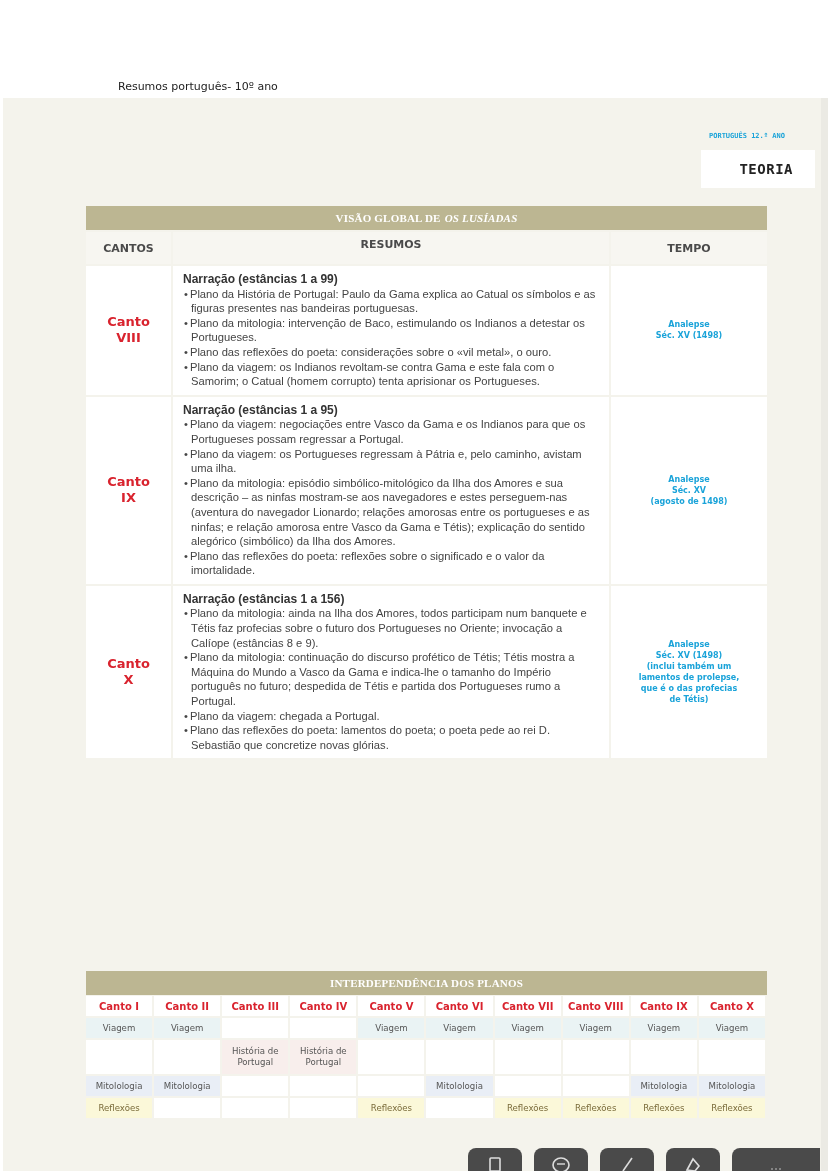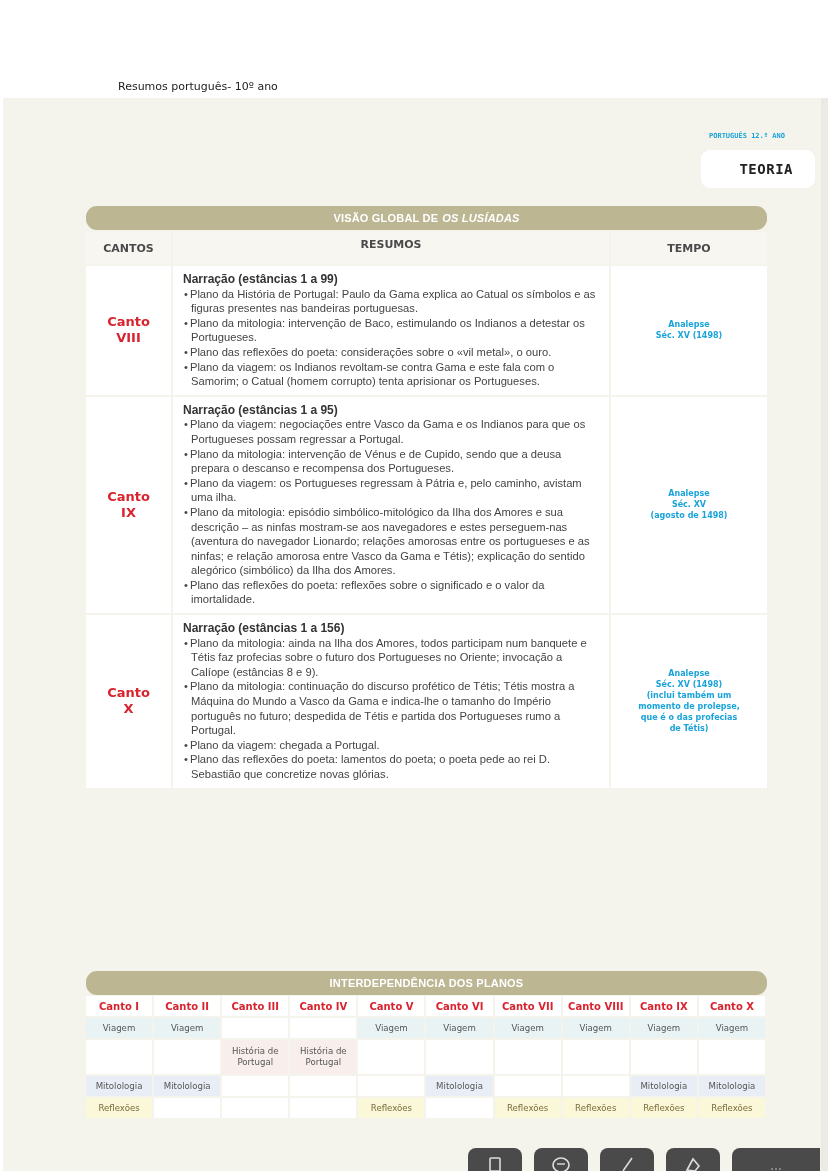--- a/index.html
+++ b/index.html
@@ -24,31 +24,30 @@
     position: absolute; left: 706px; top: 34px;
     font-family: "DejaVu Sans Mono", monospace; font-weight: bold; font-size: 7px;
     color: #1aa3d9; letter-spacing: 0px;
   }
   .theory-box {
     position: absolute; left: 698px; top: 52px; width: 114px; height: 38px;
     background: #ffffff; display: flex; align-items: center; justify-content: flex-end;
     padding-right: 22px;
     font-family: "DejaVu Sans Mono", monospace; font-weight: bold; font-size: 14px; color: #222;
     letter-spacing: 0.5px;
-    border-radius: 9px;
   }
 
   
   .main-table {
     position: absolute; left: 83px; top: 108px; width: 681px;
   }
   .band {
     height: 24px; background: #bcb692; color: #fff;
-    font-family: Liberation Sans, sans-serif; font-weight: bold; font-size: 11px;
-    display: flex; align-items: center; justify-content: center; letter-spacing: 0.2px; border-radius: 11px;
+    font-family: Liberation Serif, serif; font-weight: bold; font-size: 11px;
+    display: flex; align-items: center; justify-content: center; letter-spacing: 0.2px;
   }
   .band .it { font-style: italic; margin-left: 4px; }
   .thead { display: flex; height: 32px; margin-top: 2px; }
   .thead > div {
     background: #f7f6f1; display: flex; align-items: center; justify-content: center;
     font-family: "DejaVu Sans", sans-serif; font-weight: bold; font-size: 11px; color: #4a4a4a;
   }
   .col-canto { width: 85px; }
   .col-resumo { width: 436px; margin-left: 2px; }
   .col-tempo { width: 156px; margin-left: 2px; }
@@ -140,21 +139,20 @@
       </div>
     </div>
 
     <div class="row">
       <div class="col-canto">
         <div><span>Canto</span><br><span>IX</span></div>
       </div>
       <div class="col-resumo">
         <div class="narr">Narração (estâncias 1 a 95)</div>
         <div class="bullet">Plano da viagem: negociações entre Vasco da Gama e os Indianos para que os Portugueses possam regressar a Portugal.</div>
-        <div class="bullet">Plano da mitologia: intervenção de Vénus e de Cupido, sendo que a deusa prepara o descanso e recompensa dos Portugueses.</div>
         <div class="bullet">Plano da viagem: os Portugueses regressam à Pátria e, pelo caminho, avistam uma ilha.</div>
         <div class="bullet">Plano da mitologia: episódio simbólico-mitológico da Ilha dos Amores e sua descrição – as ninfas mostram-se aos navegadores e estes perseguem-nas (aventura do navegador Lionardo; relações amorosas entre os portugueses e as ninfas; e relação amorosa entre Vasco da Gama e Tétis); explicação do sentido alegórico (simbólico) da Ilha dos Amores.</div>
         <div class="bullet">Plano das reflexões do poeta: reflexões sobre o significado e o valor da imortalidade.</div>
       </div>
       <div class="col-tempo">
         <div class="tempo-inner">
           <span>Analepse</span>
           <span>Séc. XV</span>
           <span>(agosto de 1498)</span>
         </div>
@@ -170,21 +168,21 @@
         <div class="bullet">Plano da mitologia: ainda na Ilha dos Amores, todos participam num banquete e Tétis faz profecias sobre o futuro dos Portugueses no Oriente; invocação a Calíope (estâncias 8 e 9).</div>
         <div class="bullet">Plano da mitologia: continuação do discurso profético de Tétis; Tétis mostra a Máquina do Mundo a Vasco da Gama e indica-lhe o tamanho do Império português no futuro; despedida de Tétis e partida dos Portugueses rumo a Portugal.</div>
         <div class="bullet">Plano da viagem: chegada a Portugal.</div>
         <div class="bullet">Plano das reflexões do poeta: lamentos do poeta; o poeta pede ao rei D. Sebastião que concretize novas glórias.</div>
       </div>
       <div class="col-tempo">
         <div class="tempo-inner">
           <span>Analepse</span>
           <span>Séc. XV (1498)</span>
           <span>(inclui também um</span>
-          <span>momento de prolepse,</span>
+          <span>lamentos de prolepse,</span>
           <span>que é o das profecias</span>
           <span>de Tétis)</span>
         </div>
       </div>
     </div>
   </div>
 
   <div class="inter">
     <div class="band">INTERDEPENDÊNCIA DOS PLANOS</div>
     <div class="grid" id="inter-grid">

